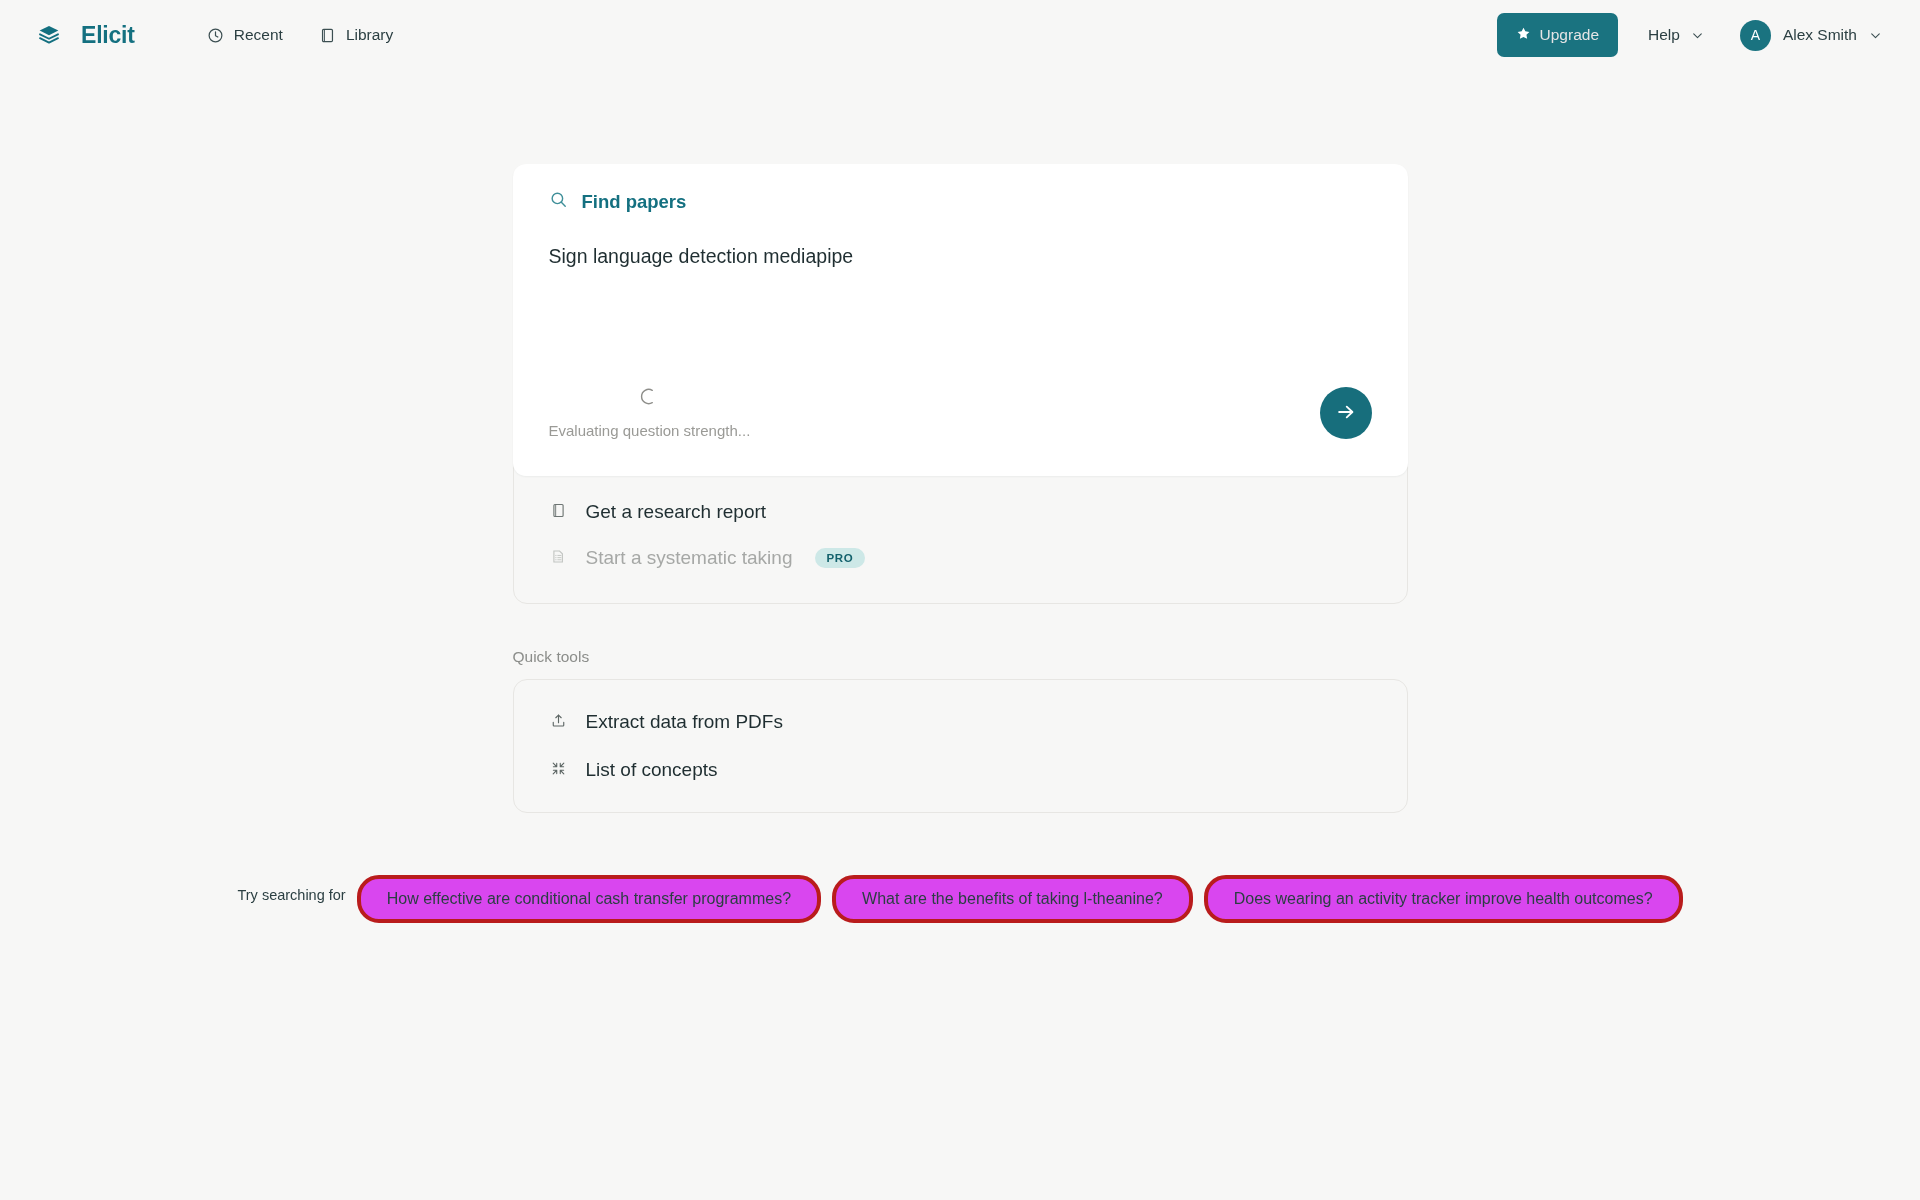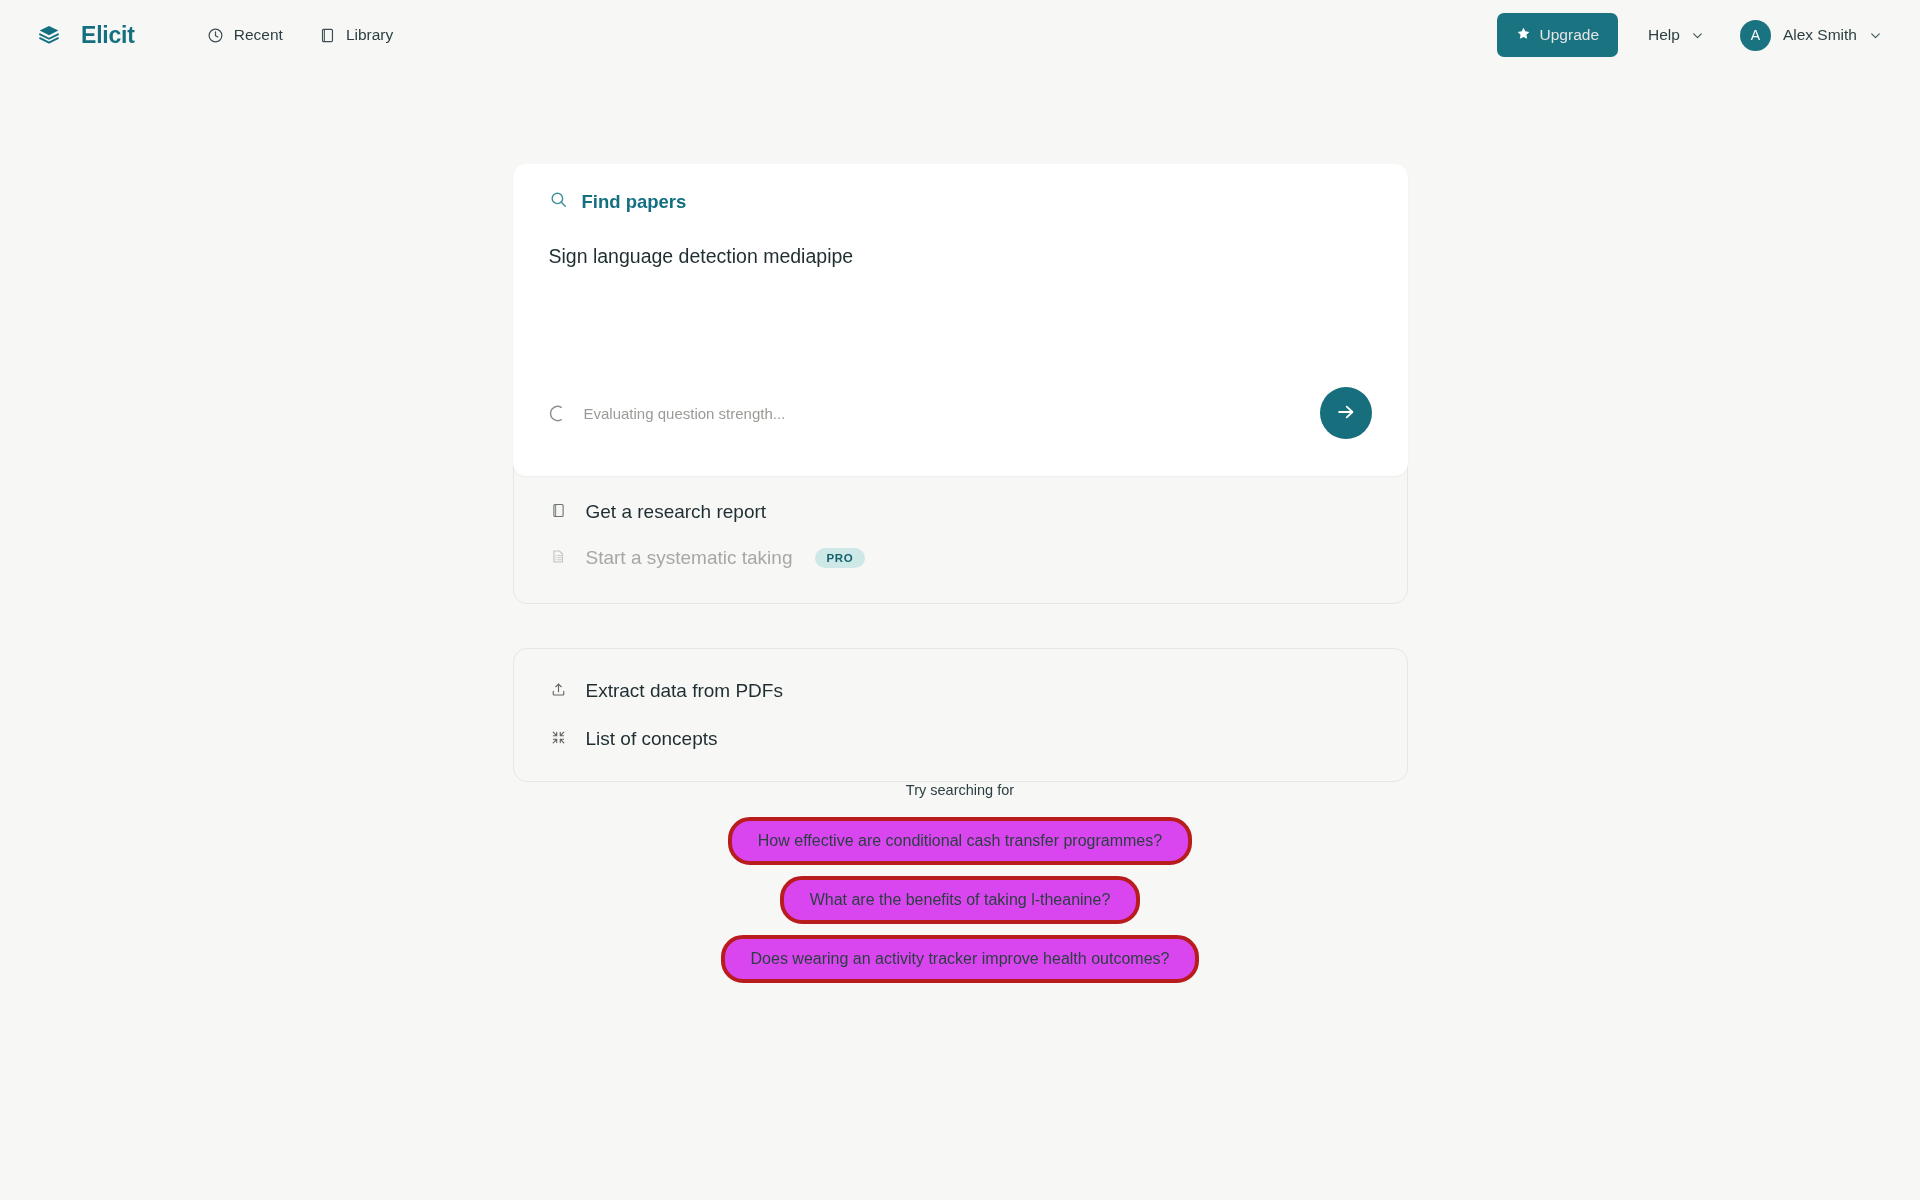--- a/index.html
+++ b/index.html
@@ -146,20 +146,21 @@
     margin-top: auto;
     height: 104px;
     display: flex;
     align-items: center;
     padding-bottom: 22px;
   }
   .status {
     display: flex;
     align-items: center;
     gap: 16px;
+    flex-direction: column;
   }
   .status-text {
     color: #9a9a96;
     font-size: 15px;
   }
   .spinner { display: block; }
   .submit-btn {
     margin-left: auto;
     width: 52px;
     height: 52px;
@@ -220,22 +221,23 @@
     padding: 13px 36px;
     cursor: pointer;
   }
   .tool-label {
     font-size: 19px;
     color: #1f2e31;
   }
 
   
   .suggestions {
-    display: flex;
-    flex-direction: column;
+    margin-top: 62px;
+    display: flex;
+    flex-direction: row;
     align-items: center;
     gap: 11px;
   }
   .suggest-title {
     color: #2b3f42;
     font-size: 14.5px;
     margin-bottom: 8px;
   }
   .chip {
     background: #d946ef;
@@ -372,20 +374,21 @@
             <path d="M8 10.5h.6M8 13.6h.6M8 16.6h.6" stroke-width="1.3"></path>
           </svg>
         </span>
         <span class="option-label">Start a systematic taking</span>
         <span class="pro-badge">PRO</span>
       </div>
     </div>
   </div>
 
   <div class="quick-tools-wrap">
+    <div class="quick-tools-title">Quick tools</div>
     <div class="quick-tools-card">
       <div class="tool-row">
         <span>
           <svg width="17" height="17" viewBox="0 0 24 24" fill="none" stroke="#5e6765" stroke-width="1.6" stroke-linecap="round" stroke-linejoin="round">
             <path d="M12 15.2V4.4"></path>
             <path d="M8.2 8.1L12 4.3l3.8 3.8"></path>
             <path d="M4.6 14.6v4.2a1 1 0 001 1h12.8a1 1 0 001-1v-4.2"></path>
           </svg>
         </span>
         <span class="tool-label">Extract data from PDFs</span>

